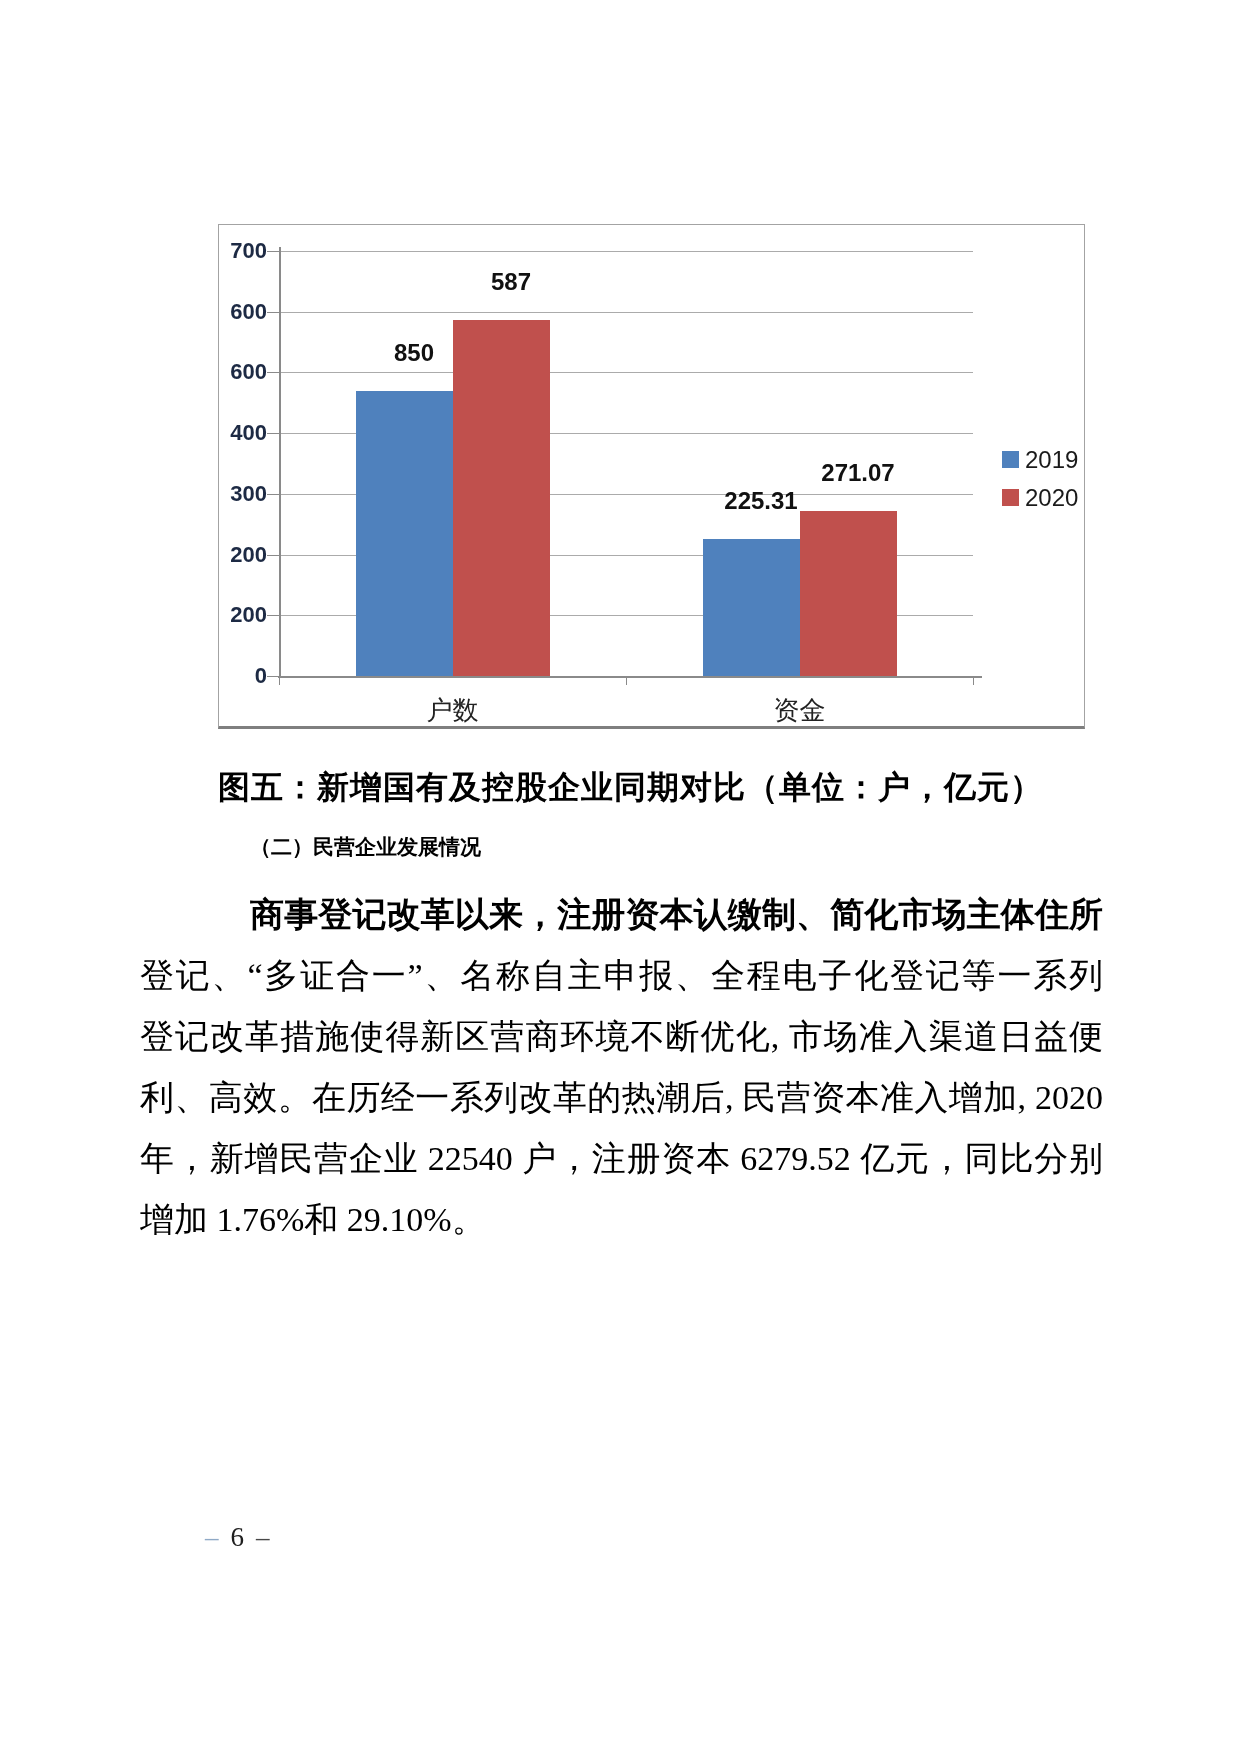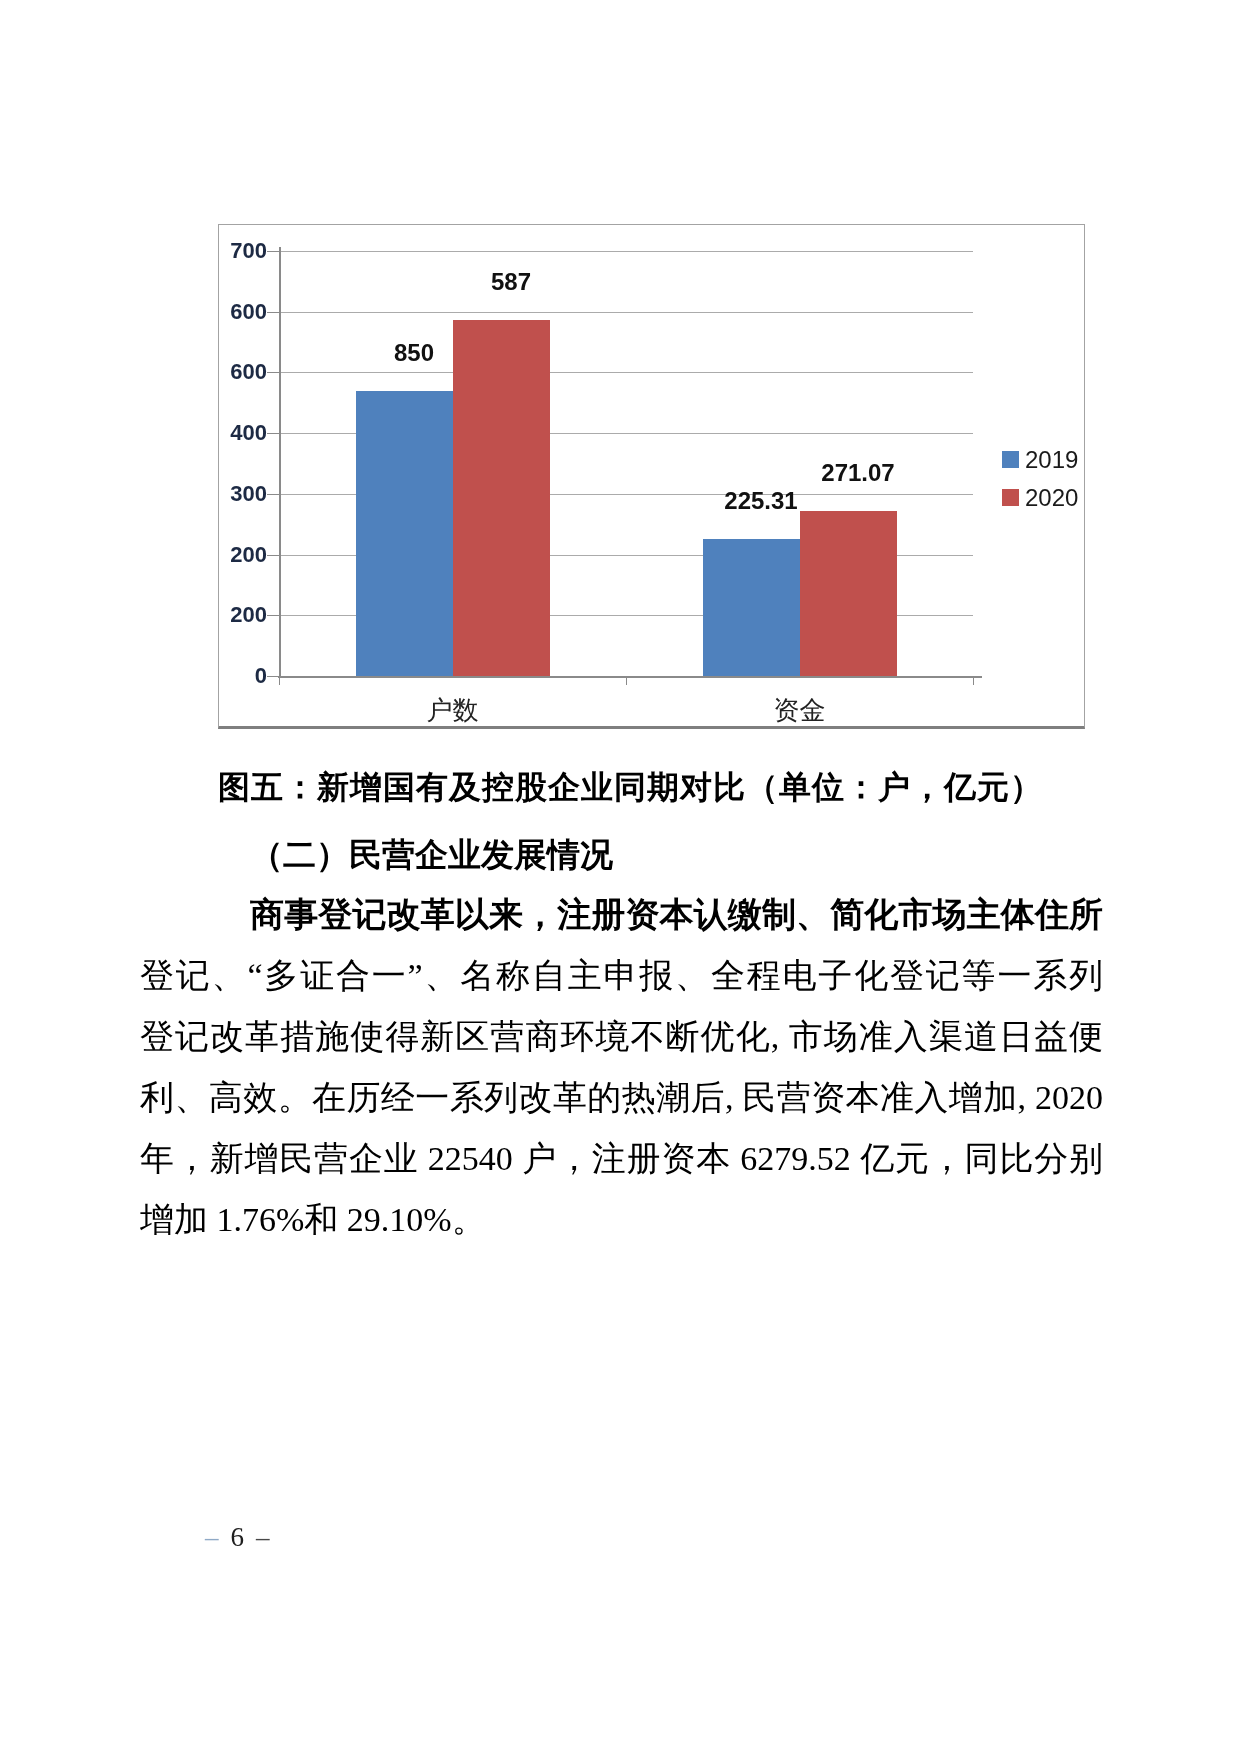--- a/index.html
+++ b/index.html
@@ -28,21 +28,21 @@
     left:218px;top:766px;width:867px;
     font-family:"Liberation Sans",sans-serif;
     font-size:32px;font-weight:700;color:#000;
     letter-spacing:1px;
   }
   
   .section-heading{
     position:absolute;
     left:140px;top:833px;width:963px;
     text-indent:110px;
-    font-size:33px;font-weight:700;color:#000;
+    font-size:21px;font-weight:700;color:#000;
     font-family:"Liberation Serif",serif;
   }
   
   .body-paragraph{
     position:absolute;
     left:140px;top:884px;width:963px;
     font-size:34px;color:#000;
     font-family:"Liberation Serif",serif;
   }
   .body-line{

